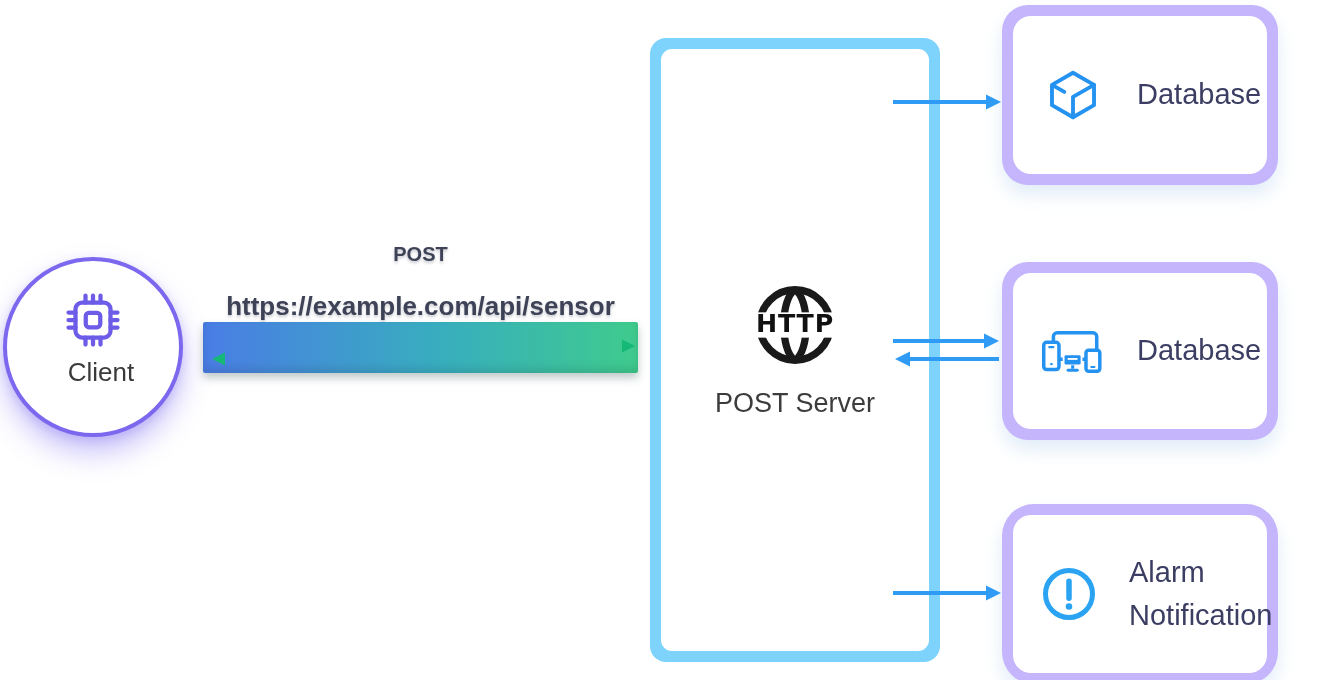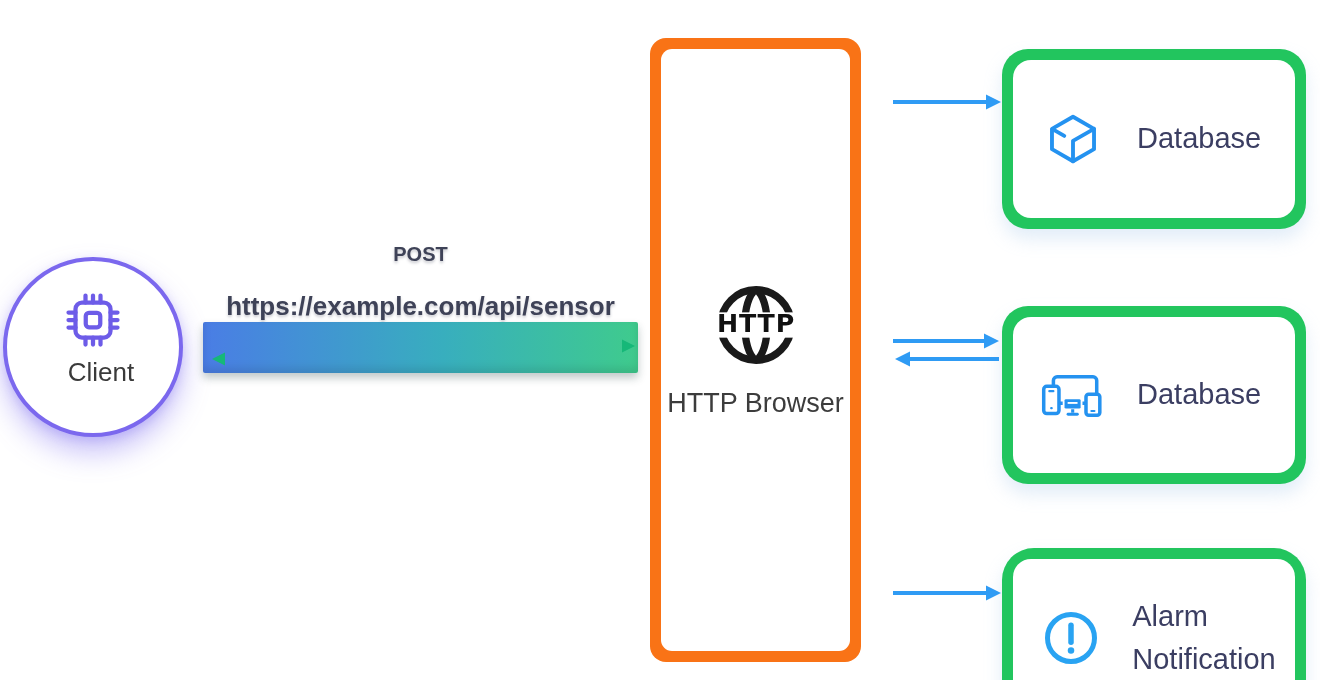--- a/index.html
+++ b/index.html
@@ -27,30 +27,29 @@
     position:absolute;left:203px;top:243px;width:435px;text-align:center;
     font-size:20px;font-weight:bold;color:#3e4257;text-shadow:0 2px 3px rgba(62,66,87,.30);
   }
   .url-label{
     position:absolute;left:188px;top:291px;width:465px;text-align:center;
     font-size:26px;font-weight:600;color:#3e4257;
     text-shadow:0 2px 3px rgba(62,66,87,.28);
   }
   
   .server-outer{
-    position:absolute;left:650px;top:38px;width:211px;height:624px;background:#f97316;border-radius:16px;
+    position:absolute;left:650px;top:38px;width:290px;height:624px;background:#7dd3fc;border-radius:16px;
   }
   .server-inner{position:absolute;left:11px;top:11px;right:11px;bottom:11px;background:#fff;border-radius:11px;}
   .server-icon{position:absolute;left:50%;top:241px;transform:translateX(-50%);}
   .server-label{position:absolute;left:0;top:350px;width:100%;text-align:center;font-size:27px;color:#3c3c3c;}
   
   .target-outer{
-    position:absolute;left:1002px;width:304px;background:#22c55e;border-radius:26px;
+    position:absolute;left:1002px;width:276px;background:#c4b5fd;border-radius:26px;
     box-shadow:0 10px 18px rgba(150,190,230,.28);
-    margin-top:44px;
   }
   .target-inner{
     position:absolute;left:11px;top:11px;right:11px;bottom:11px;background:#fff;border-radius:18px;
     display:flex;align-items:center;padding-left:26px;gap:30px;box-sizing:border-box;
   }
   .t-db{top:5px;height:180px;}
   .t-br{top:262px;height:178px;}
   .t-al{top:504px;height:180px;border-radius:32px;}
   .target-label{font-size:29px;font-weight:500;color:#3b3e62;line-height:1.5;}
   .wrap-label{width:175px;}
@@ -104,21 +103,21 @@
   <div class="server-outer">
     <div class="server-inner"></div>
     <svg class="server-icon" viewBox="0 0 24 24" width="92" height="92">
       <g fill="none" stroke="#1a1a1a" stroke-width="1.9">
         <circle cx="12" cy="12" r="9.2"></circle>
         <path d="M12 2.8 C8.1 5.2 8.1 18.8 12 21.2 M12 2.8 C15.9 5.2 15.9 18.8 12 21.2"></path>
       </g>
       <rect x="0.6" y="8.7" width="22.8" height="6.6" fill="#ffffff"></rect>
       <text x="12" y="13.8" text-anchor="middle" font-size="6.6" font-weight="bold" fill="#111111" font-family="DejaVu Sans, sans-serif" letter-spacing="0.2">HTTP</text>
     </svg>
-    <div class="server-label">HTTP Browser</div>
+    <div class="server-label">POST Server</div>
   </div>
 
   <div class="target-outer t-db">
     <div class="target-inner">
       <span class="icon-cell">
         <svg viewBox="0 0 24 24" width="58" height="58" fill="none" stroke="#2492f0" stroke-width="1.6" stroke-linejoin="round" stroke-linecap="round">
           <path d="M12 2.8 L20.7 7.8 V16.2 L12 21.2 L3.3 16.2 V7.8 Z"></path>
           <path d="M20.7 7.8 L12 12.8 M12 12.8 V21.2 M3.7 8 L8.4 10.7"></path>
         </svg>
       </span>

